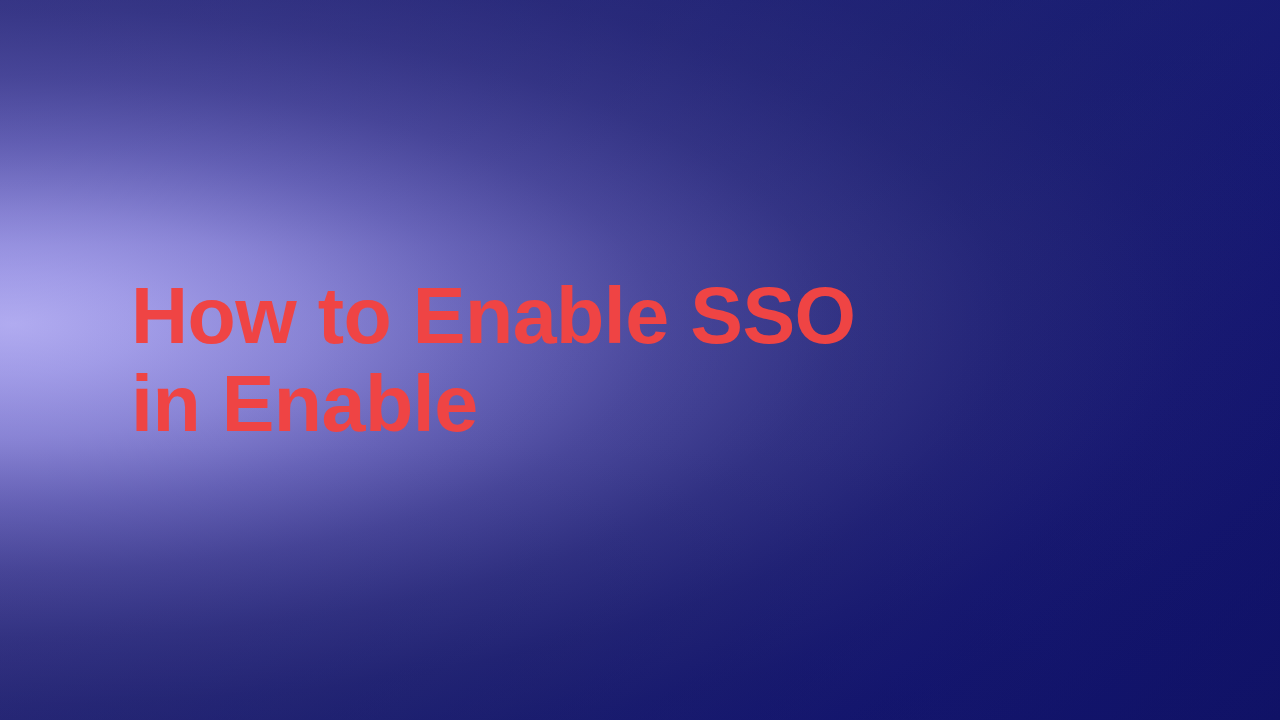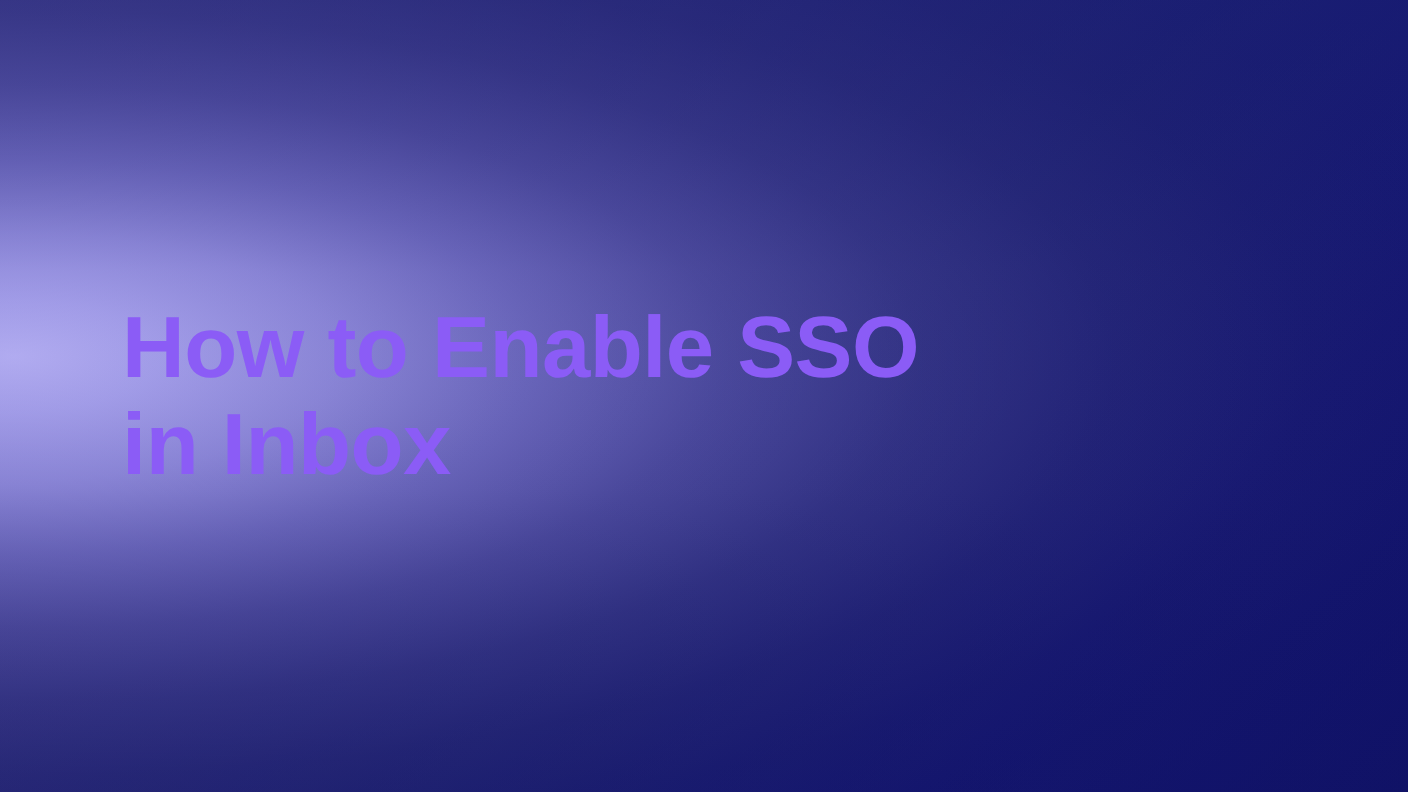--- a/index.html
+++ b/index.html
@@ -69,36 +69,37 @@
   
   .title-block {
     position: absolute;
     left: 111px;
     top: 272px;
     width: 780px;
   }
 
   .title-line {
     display: block;
-    color: #8b5cf6;
+    color: #ef4444;
     font-family: "Liberation Sans", sans-serif;
     font-size: 79px;
     font-weight: 700;
     line-height: 88px;
     letter-spacing: -0.5px;
     white-space: nowrap;
+    margin-left: 20px;
   }
 </style>
 </head>
 <body>
 
 <div id="slide">
 
   <div class="bg-base"></div>
   <div class="bg-glow"></div>
   <div class="bg-tint"></div>
 
   <div class="title-block">
     <span class="title-line">How to Enable SSO</span>
-    <span class="title-line">in Inbox</span>
+    <span class="title-line">in Enable</span>
   </div>
 
 </div>
 
 </body></html>

